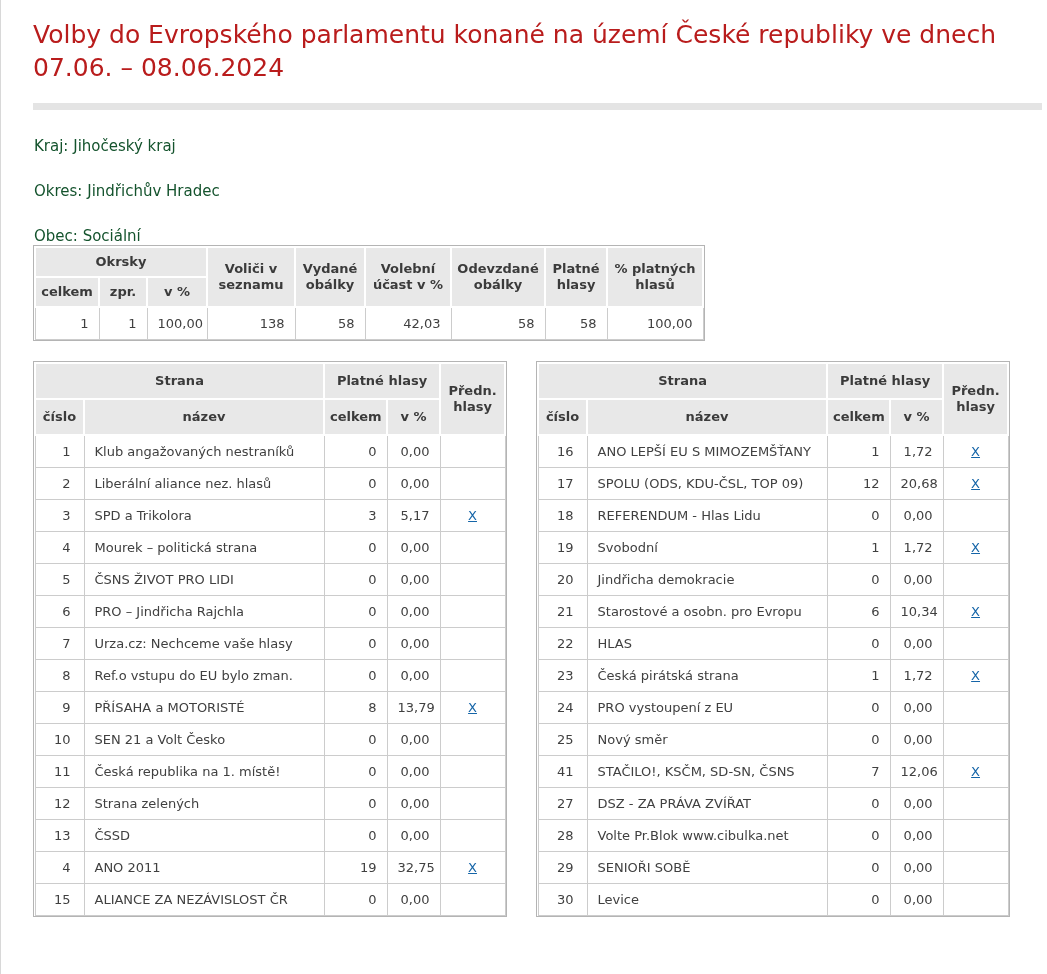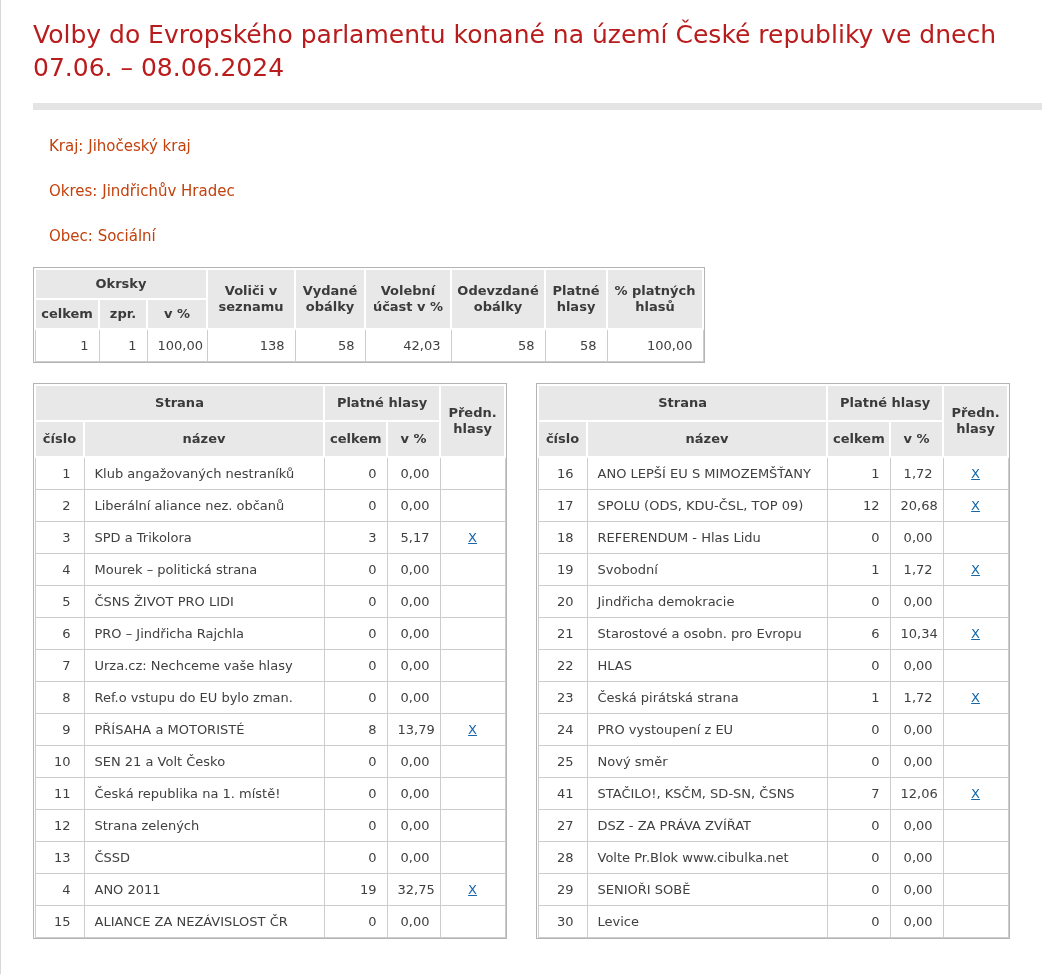--- a/index.html
+++ b/index.html
@@ -30,29 +30,29 @@
     margin: 19px 5px 0 0;
   }
   h2.subtitle {
     font-size: 20px;
     font-weight: 400;
     color: #1f1f1f;
     margin: 28px 0 0 0;
   }
   p.loc {
     font-size: 15px;
-    color: #c2410c;
-    margin: 27px 0 0 16px;
+    color: #14532d;
+    margin: 27px 0 0 1px;
   }
   .tbl-wrap {
     display: inline-block;
     border: 1px solid #b4b4b4;
     vertical-align: top;
   }
-  .summary-wrap { margin-top: 22px; }
+  .summary-wrap { }
   table {
     border-collapse: collapse;
     table-layout: fixed;
     font-size: 13px;
   }
   th {
     background: #e8e8e8;
     border: 2px solid #ffffff;
     font-weight: 700;
     color: #3b3b3b;
@@ -173,21 +173,21 @@
         <tbody id="left-tbody">
             <tr>
               <td class="num">1</td>
               <td class="name">Klub angažovaných nestraníků</td>
               <td class="tot">0</td>
               <td class="pct">0,00</td>
               <td class="pref"></td>
             </tr>
             <tr>
               <td class="num">2</td>
-              <td class="name">Liberální aliance nez. občanů</td>
+              <td class="name">Liberální aliance nez. hlasů</td>
               <td class="tot">0</td>
               <td class="pct">0,00</td>
               <td class="pref"></td>
             </tr>
             <tr>
               <td class="num">3</td>
               <td class="name">SPD a Trikolora</td>
               <td class="tot">3</td>
               <td class="pct">5,17</td>
               <td class="pref"><a class="pref-link" href="#">X</a></td>

